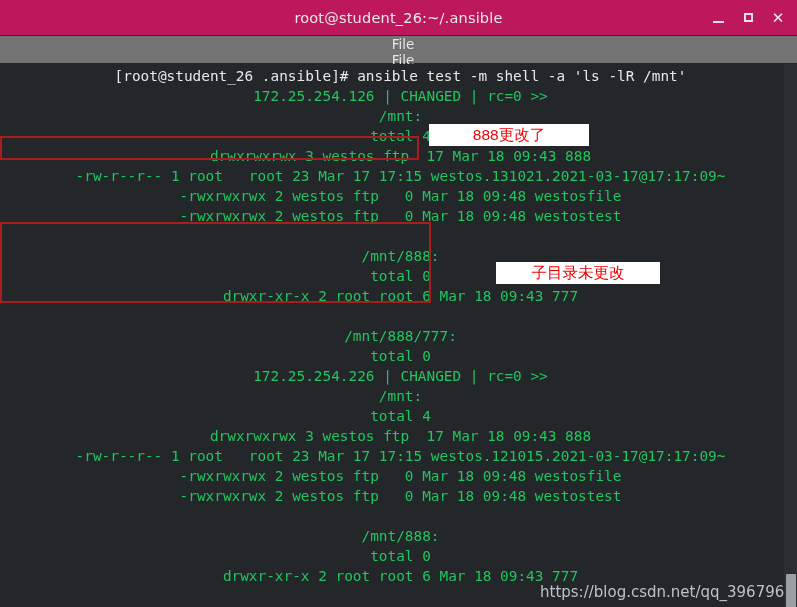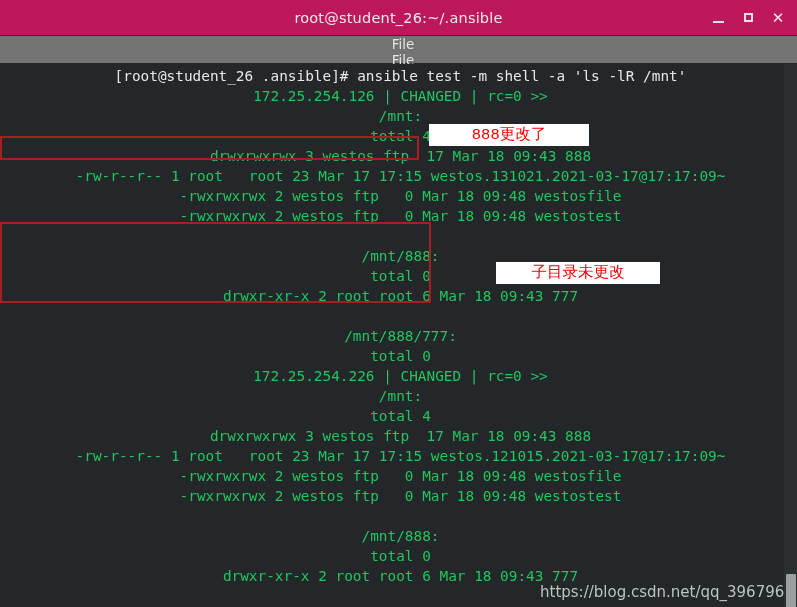--- a/index.html
+++ b/index.html
@@ -131,21 +131,21 @@
   .redbox {
     position: absolute;
     border: 2px solid #a81e1e;
     box-sizing: border-box;
     pointer-events: none;
   }
   .annot {
     position: absolute;
     background: #ffffff;
     color: #f40000;
-    font-family: Liberation Mono, monospace;
+    font-family: Liberation Sans, sans-serif;
     font-size: 15.5px;
     line-height: 22px;
     padding: 0 3px;
     white-space: nowrap;
     font-weight: normal;
   }
   .watermark {
     position: absolute;
     color: #c6cbcb;
     font-family: "DejaVu Sans", sans-serif;

